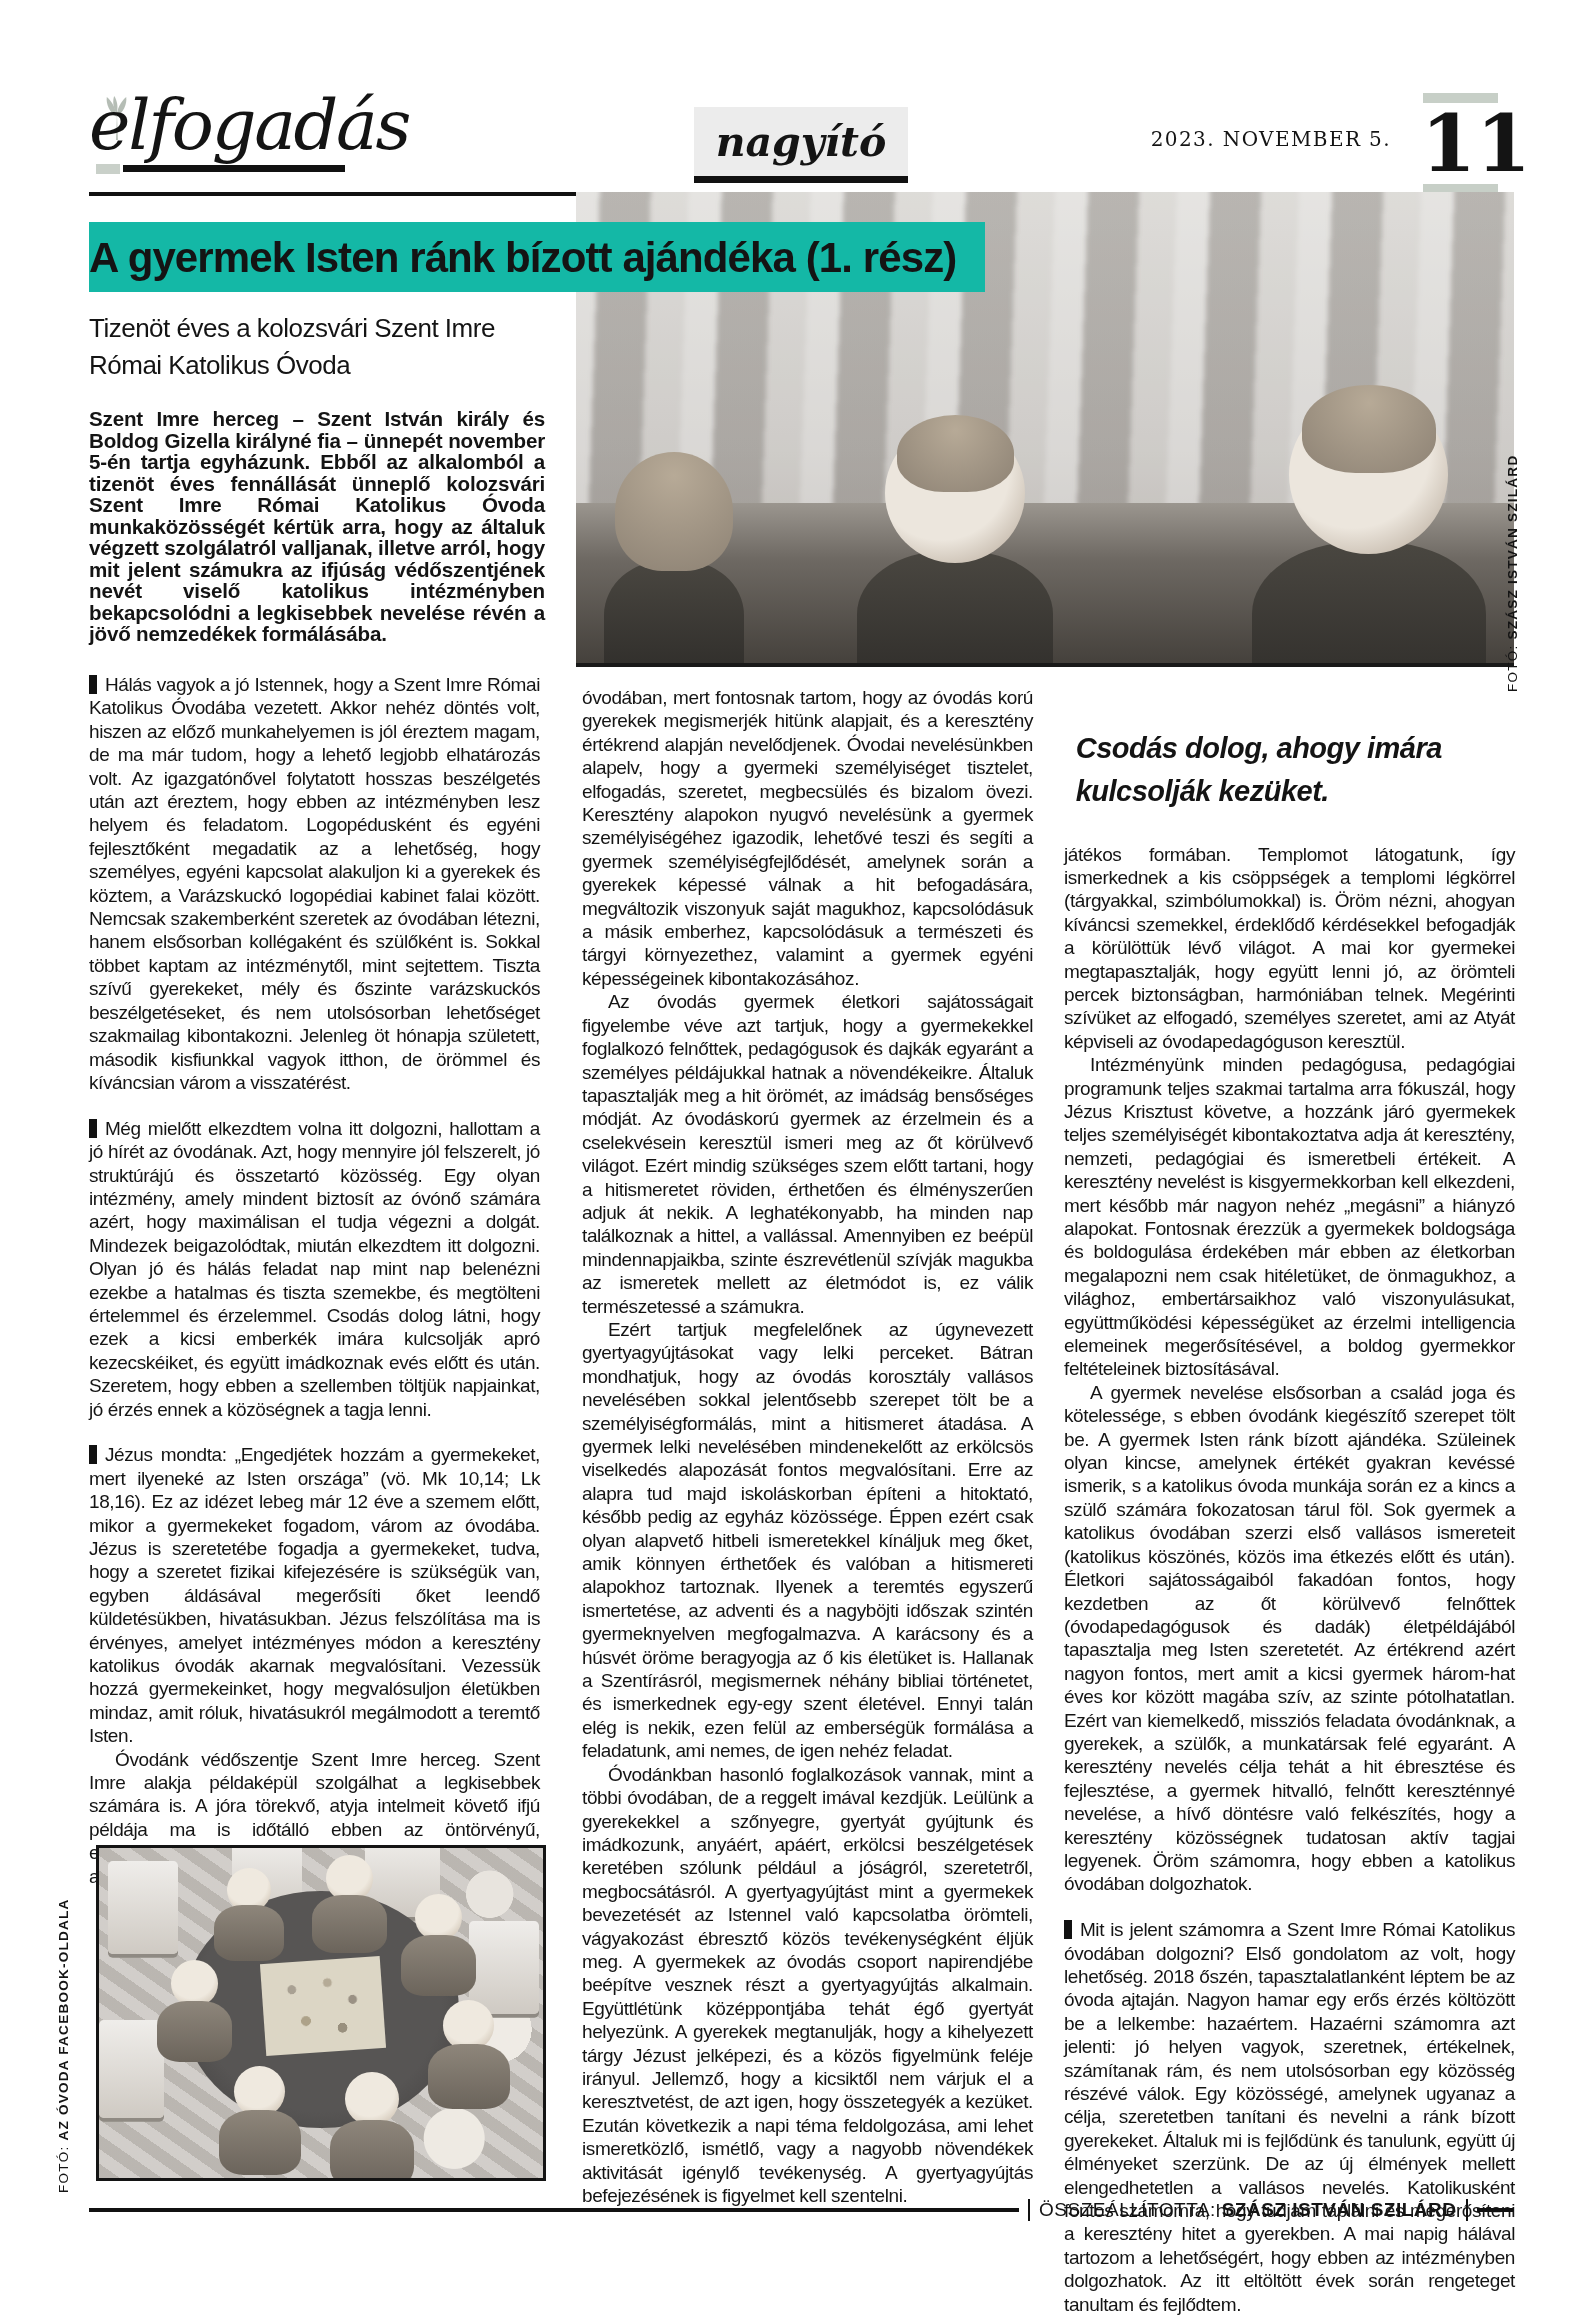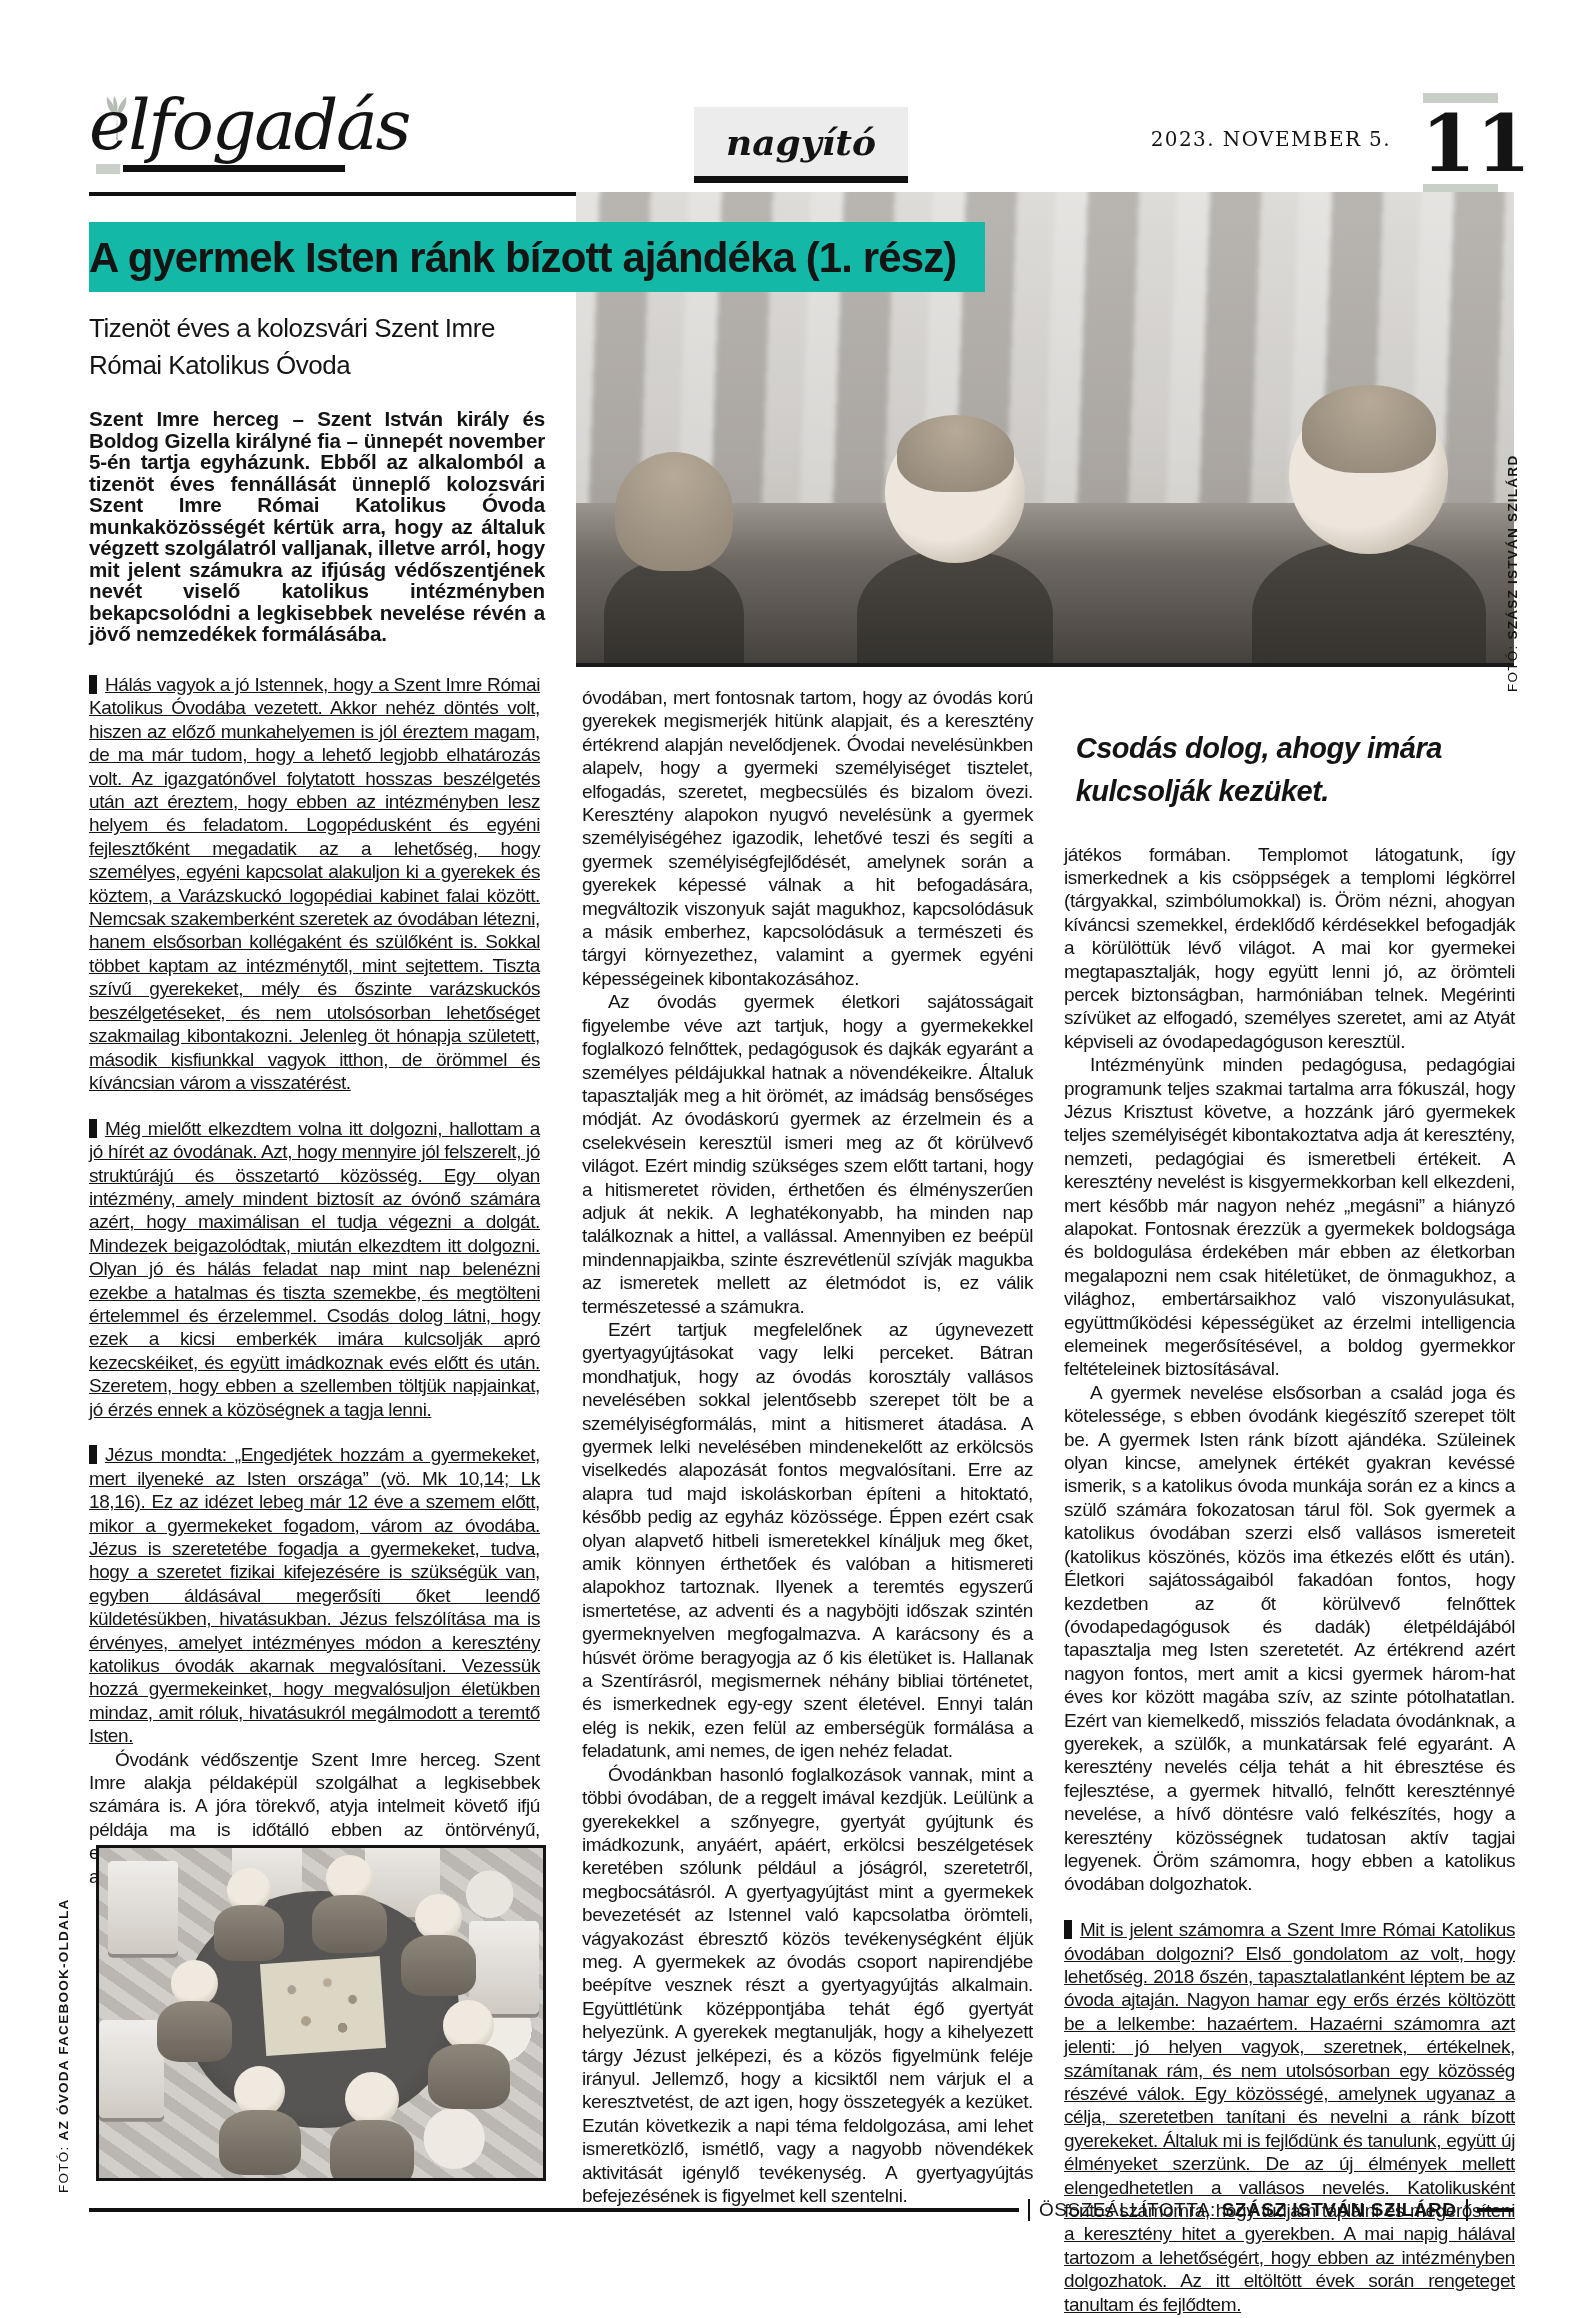--- a/index.html
+++ b/index.html
@@ -6,40 +6,40 @@
   .page{position:relative;width:1595px;height:2319px;background:#ffffff;overflow:hidden;
         font-family:"Liberation Sans",sans-serif;color:#141414;}
   
   .brand{position:absolute;left:89px;top:84px;width:290px;font-family:"DejaVu Serif",serif;
          font-style:italic;font-weight:500;font-size:70px;letter-spacing:-2.3px;z-index:3;}
   .brand-bar{position:absolute;left:123px;top:165px;width:222px;height:6.5px;background:#111;z-index:2;}
   .brand-square{position:absolute;left:96px;top:164px;width:24px;height:10.3px;background:#c9d0c9;}
   .wheat{position:absolute;left:100px;top:96px;z-index:1;}
   .section-label{position:absolute;left:694px;top:107px;width:214px;height:69px;background:#ececec;
          border-bottom:7.5px solid #111;text-align:center;font-family:"DejaVu Serif",serif;
-         font-style:italic;font-weight:600;font-size:36px;line-height:70px;}
+         font-style:italic;font-weight:600;font-size:41px;line-height:70px;}
   .issue-date{position:absolute;left:1140px;top:127px;width:251px;text-align:right;
          font-family:"DejaVu Serif",serif;font-size:20px;letter-spacing:1.4px;}
   .pagenum-wrap{position:absolute;left:1421px;top:93px;width:79px;text-align:center;}
   .pagenum-bar{width:75px;height:10.3px;background:#c7cfc7;margin:0 auto;}
   .pagenum{font-family:"DejaVu Serif",serif;font-weight:bold;font-size:79px;line-height:79px;margin:0.9px 0;}
   
   .top-rule{position:absolute;left:89px;top:192px;width:1425px;height:4.2px;background:#111;}
   .headline{position:absolute;left:89px;top:222px;z-index:5;background:#14b8a6;
          padding:12px 29px 10.3px 0;font-weight:bold;font-size:42px;letter-spacing:-0.9px;white-space:nowrap;}
   .subhead{position:absolute;left:89px;top:310px;width:472px;font-weight:normal;
          font-size:26px;line-height:37px;letter-spacing:-0.5px;}
   .lead{position:absolute;left:89px;top:408px;width:456px;font-weight:bold;
          font-size:20.6px;line-height:21.5px;letter-spacing:-0.2px;text-align:justify;}
   
   .col{position:absolute;width:451px;font-size:19px;line-height:23.4px;letter-spacing:-0.4px;
        text-align:justify;}
   .col p{margin:0;}
   .col p.indent{text-indent:26px;}
-  .col p.marker{margin-top:22.4px;text-decoration:underline;}
+  .col p.marker{margin-top:22.4px;}
   .col p.marker:first-child{margin-top:0;}
   .sqmark{display:inline-block;width:8.4px;height:18.7px;background:#111;margin-right:7.5px;vertical-align:-2.8px;}
   .pullquote{font-style:italic;font-weight:600;font-size:29px;line-height:43px;letter-spacing:-0.5px;
        width:393px;margin:6.5px 0 30px 11.7px;text-align:left;}
   
   .photo-top{position:absolute;left:576px;top:192px;width:938px;height:471px;overflow:hidden;
        background:linear-gradient(180deg,#d8d6d2 0%,#c6c3bf 55%,#a9a49e 100%);
        border-bottom:4.7px solid #191919;}
   .photo-top .texture{position:absolute;inset:-9.3px;filter:blur(2.8px);
        background:repeating-linear-gradient(92deg,rgba(255,255,255,.35) 0 33px,rgba(90,85,80,.25) 33px 84px,rgba(255,255,255,.15) 84px 122px);}

